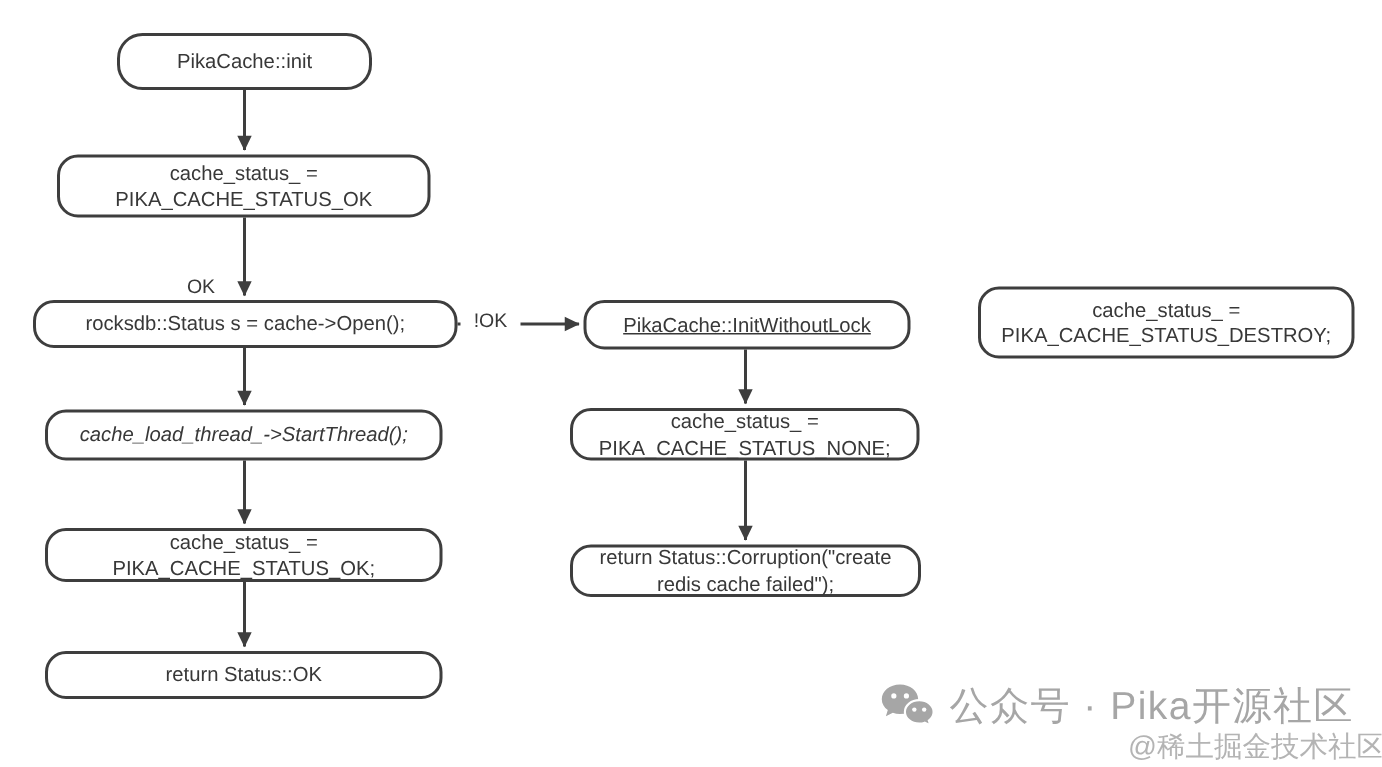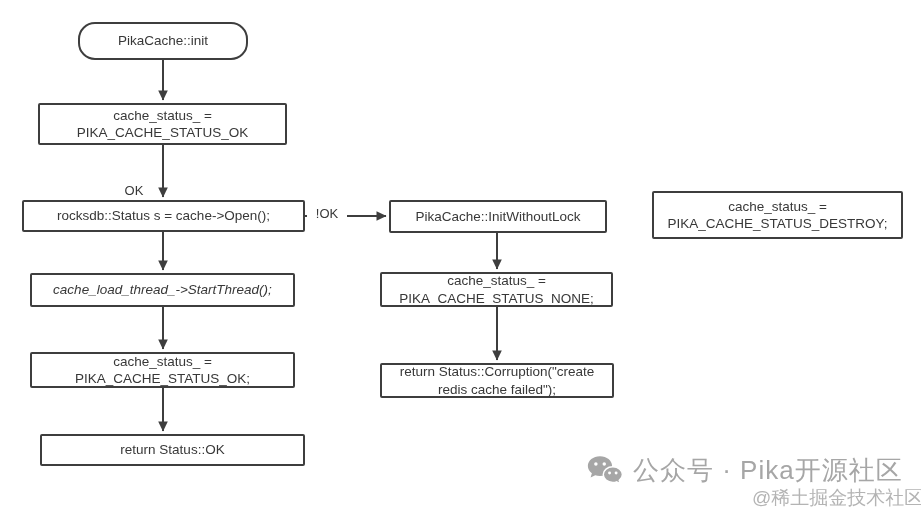--- a/index.html
+++ b/index.html
@@ -29,21 +29,21 @@
     left: 0;
     top: 0;
     width: 921px;
     height: 511px;
     pointer-events: none;
   }
   .node {
     position: absolute;
     box-sizing: border-box;
     border: 2px solid var(--node-border);
-    border-radius: 2px;
+    border-radius: 14px;
     background: #fff;
     color: var(--node-text);
     font-size: 13.5px;
     line-height: 1.28;
     display: flex;
     align-items: center;
     justify-content: center;
     text-align: center;
     white-space: pre-line;
     padding: 1px 4px;
@@ -110,23 +110,23 @@
   <div class="node" style="left:38px; top:103px; width:249px; height:42px;">cache_status_ =
 PIKA_CACHE_STATUS_OK</div>
 
   <div class="node" style="left:22px; top:200px; width:283px; height:32px;text-align:center;">rocksdb::Status s = cache-&gt;Open();</div>
 
   <div class="node" style="left:30px; top:273px; width:265px; height:34px;font-style:italic;">cache_load_thread_-&gt;StartThread();</div>
 
   <div class="node" style="left:30px; top:352px; width:265px; height:36px;">cache_status_ =
 PIKA_CACHE_STATUS_OK;</div>
 
-  <div class="node" style="left:40px; top:434px; width:265px; height:32px;">return Status::OK</div>
+  <div class="node" style="left:30px; top:434px; width:265px; height:32px;">return Status::OK</div>
 
-  <div class="node" style="left:389px; top:200px; width:218px; height:33px;">PikaCache::InitWithoutLock</div>
+  <div class="node" style="left:389px; top:200px; width:218px; height:33px;text-decoration:underline;">PikaCache::InitWithoutLock</div>
 
   <div class="node" style="left:380px; top:272px; width:233px; height:35px;">cache_status_ =
 PIKA_CACHE_STATUS_NONE;</div>
 
   <div class="node" style="left:380px; top:363px; width:234px; height:35px;">return Status::Corruption("create
 redis cache failed");</div>
 
   <div class="node" style="left:652px; top:191px; width:251px; height:48px;">cache_status_ =
 PIKA_CACHE_STATUS_DESTROY;</div>
 

